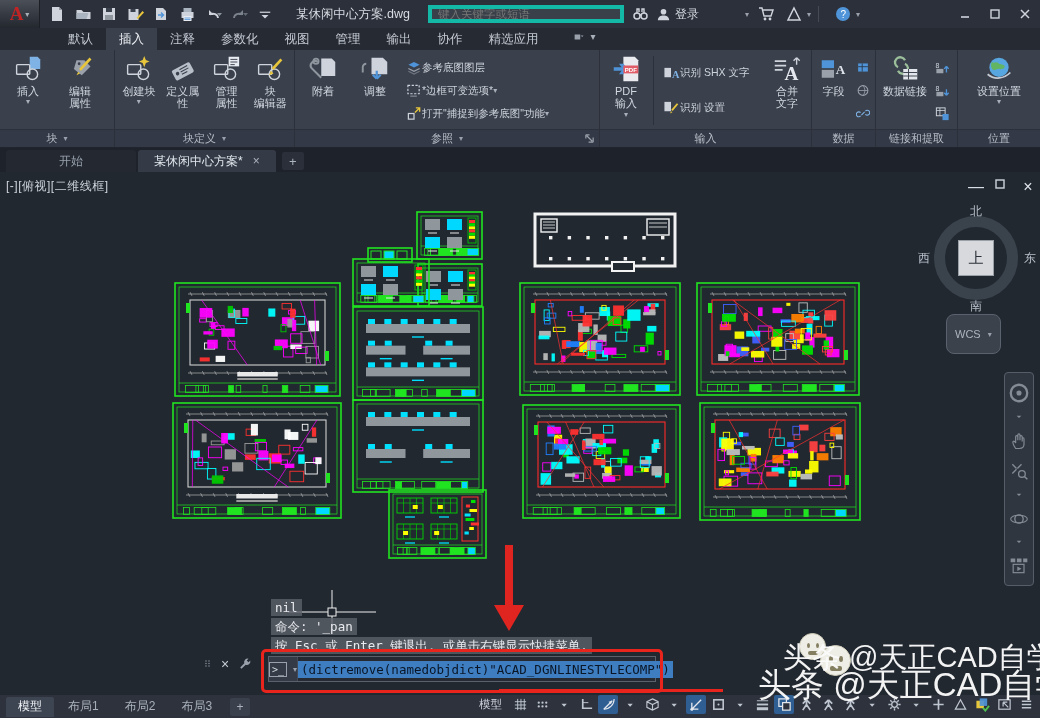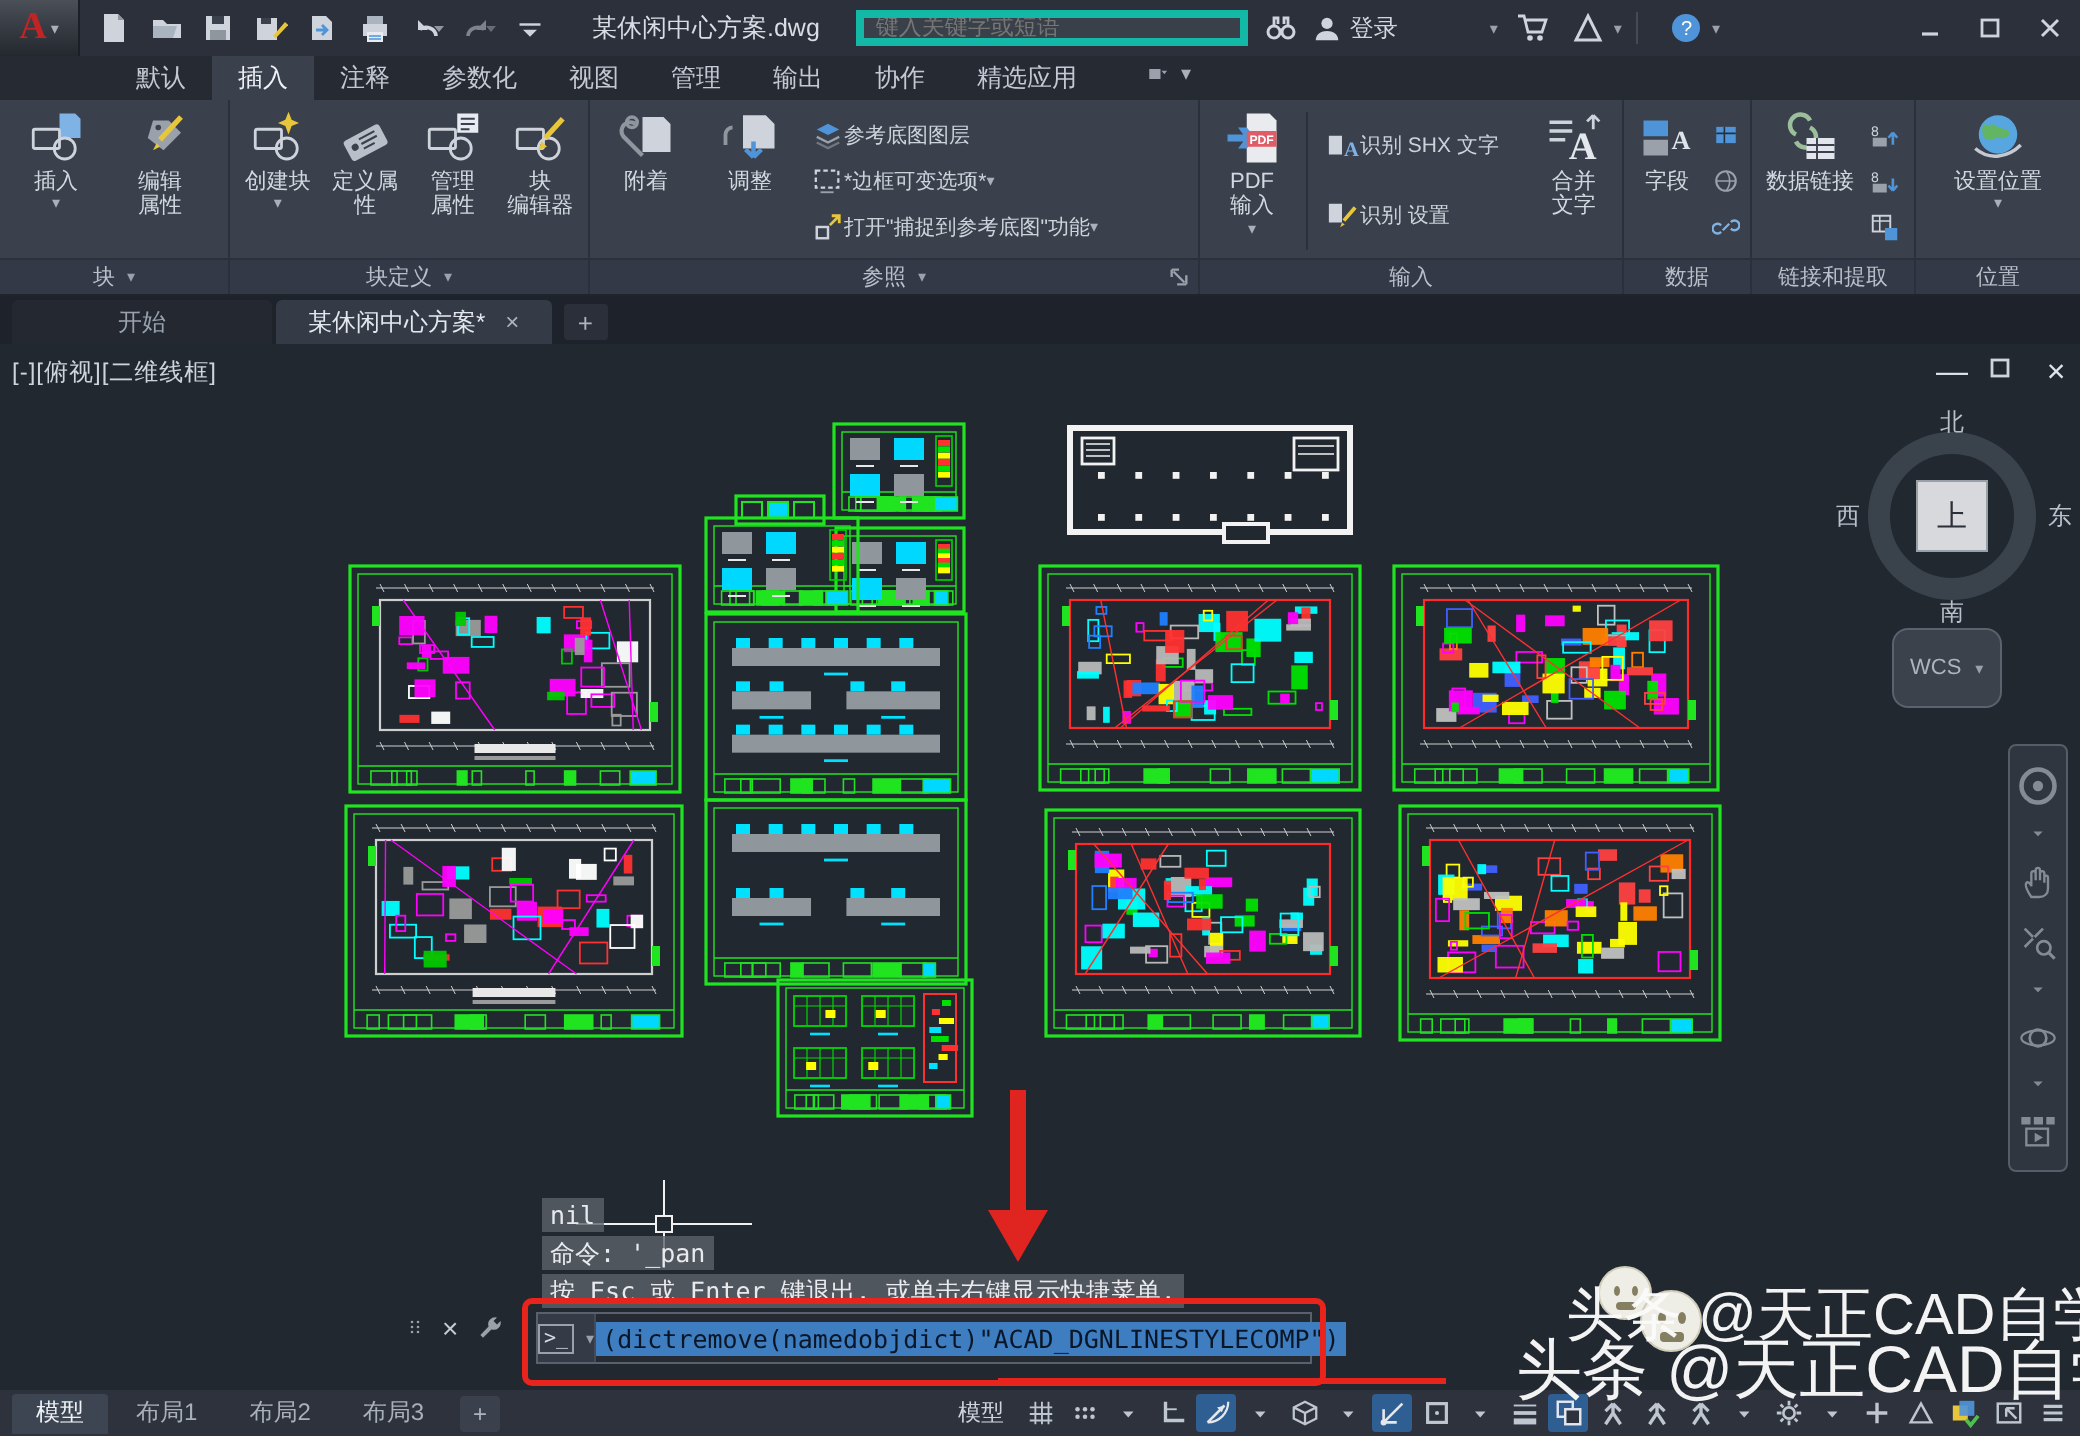--- a/index.html
+++ b/index.html
@@ -95,21 +95,21 @@
   .cmd-bar { position:absolute; left:268px; top:484px; width:388px; height:26px; background:#262b33;
              border:1px solid #5a616c; display:flex; align-items:center; }
   .cmd-prompt { width:40px; height:100%; background:#343b46; display:flex; align-items:center;
                 justify-content:center; gap:4px; border-right:1px solid #444b57; }
   .cmd-prompt .pbox { border:1px solid #9aa1ac; font-family:"DejaVu Sans Mono",monospace; font-size:10px;
                       padding:0 2px; color:#d6dae1; line-height:13px; }
   .cmd-text { font-family:"DejaVu Sans Mono",monospace; font-size:12.5px; padding:1px 3px;
               background:#3d7dc0; color:#0a1626; white-space:nowrap; }
 
   
-  .statusbar { height:23px; background:#2d323d; display:flex; align-items:center; font-size:12px; position:relative;gap:18px; }
+  .statusbar { height:23px; background:#2d323d; display:flex; align-items:flex-start; font-size:12px; position:relative;gap:18px; }
   .ltabs { display:flex; align-items:center; height:100%; padding-left:6px; gap:2px; }
   .ltab { padding:2px 12px; color:#a9b0ba; height:20px; display:flex; align-items:center; border-radius:2px 2px 0 0; }
   .ltab.active { background:#3e4552; color:#eef1f5; }
   .ltab-plus { width:20px; height:18px; background:#3a404c; border-radius:2px; color:#aeb4bd;
                display:flex; align-items:center; justify-content:center; margin-left:4px; }
   .sicons { margin-left:auto; display:flex; align-items:center; gap:2px; padding-right:4px; }
   .sbtn { min-width:20px; height:19px; display:flex; align-items:center; justify-content:center;
           border-radius:2px; color:#c2c8d2; padding:0 2px; }
   .sbtn.active { background:#2f5e93; }
   .sbtn.txt { font-size:11.5px; padding:0 6px; color:#ced3db; }

